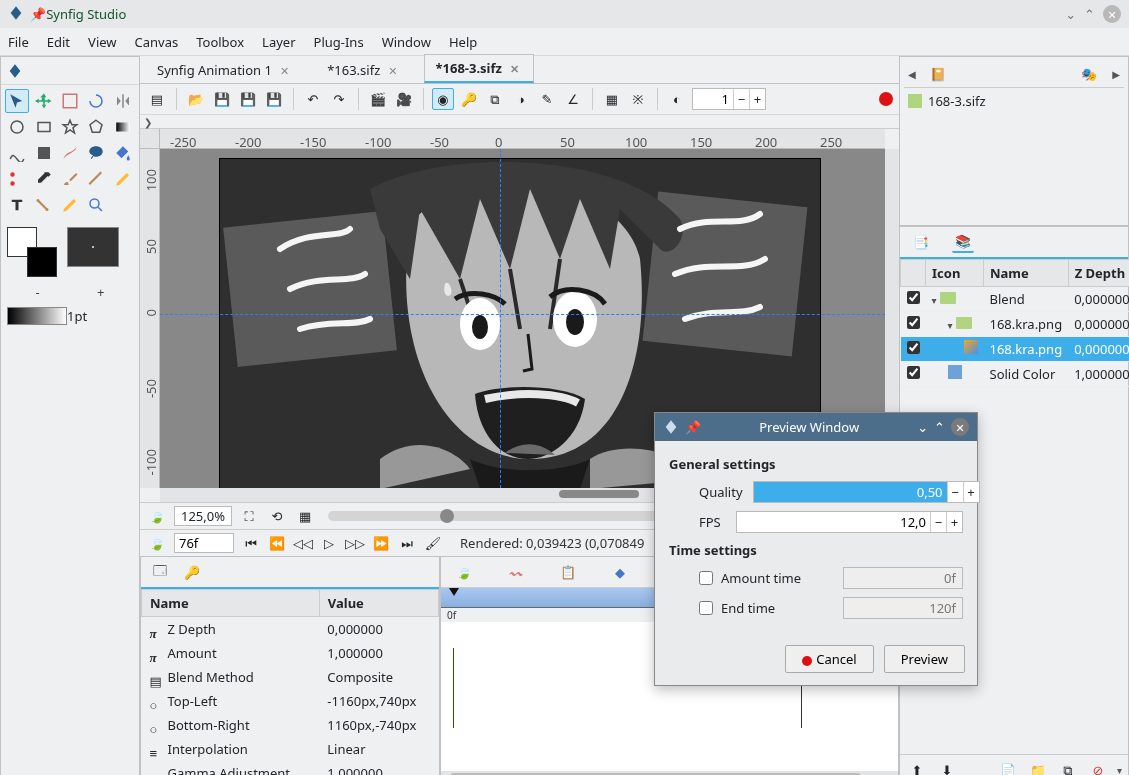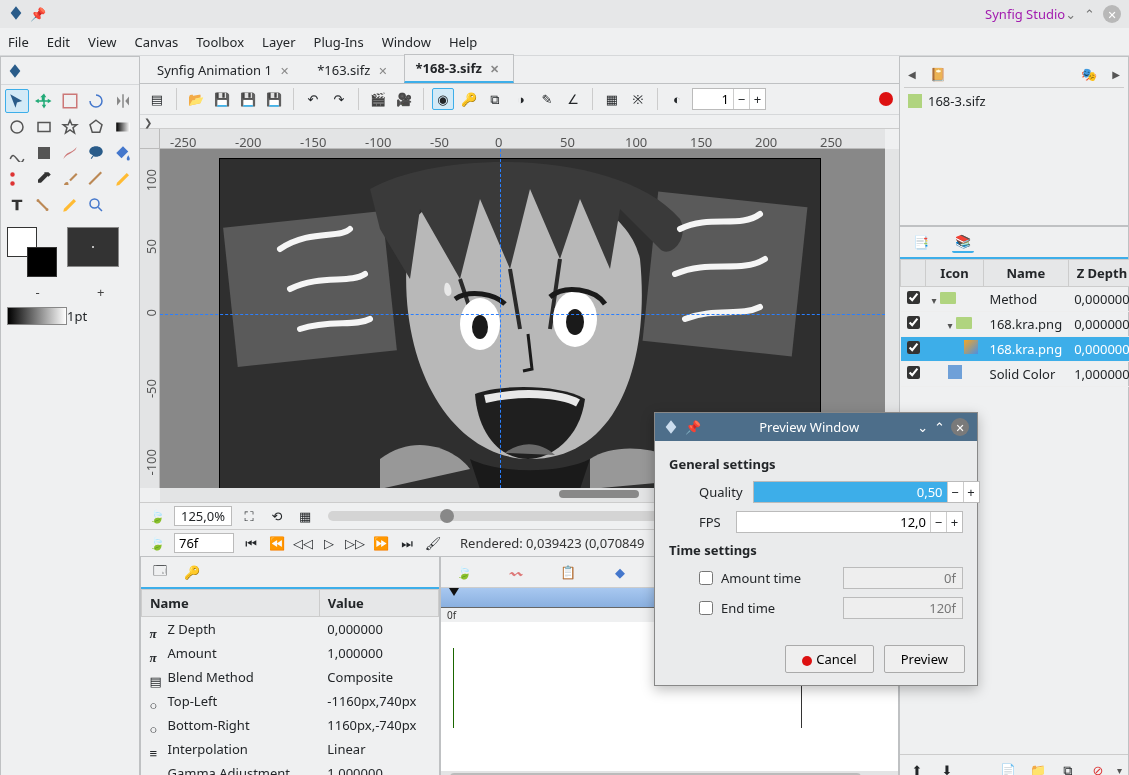--- a/index.html
+++ b/index.html
@@ -1,19 +1,19 @@
 <!DOCTYPE html>
 <html><head>
 <meta charset="utf-8">
 <style>
 * { box-sizing: border-box; margin: 0; padding: 0; font-family: "Noto Sans", "Segoe UI", sans-serif; font-size: 13px; }
 body { background: #eff0f1; width: 1129px; height: 775px; overflow: hidden; position: relative; color: #232629; }
 .titlebar { height: 28px; display: flex; align-items: center; padding: 0 8px; background: #e6e7e8; }
 .titlebar .left-icons { display: flex; gap: 6px; }
-.titlebar .title { flex: 1; text-align: right; color: #a21caf; }
+.titlebar .title { flex: 1; text-align: left; color: #14532d; }
 .titlebar .win-controls { display: flex; gap: 8px; align-items: center; color: #777; }
 .win-close { width: 18px; height: 18px; border-radius: 50%; background: #b8b8b8; color: #fff; display: flex; align-items: center; justify-content: center; font-size: 11px; }
 .menubar { height: 28px; display: flex; align-items: center; padding: 0 8px; gap: 18px; background: #eff0f1; border-bottom: 1px solid #d6d8da; }
 .menubar span { cursor: pointer; }
 .maingrid { display: grid; grid-template-columns: 140px 1fr 230px; grid-template-rows: 500px 1fr; height: calc(775px - 56px); }
 .panel { border: 1px solid #bfc1c3; background: #eff0f1; }
 
 
 .toolbox { grid-column: 1; grid-row: 1 / span 2; display: flex; flex-direction: column; }
 .tb-head { height: 28px; display:flex; align-items:center; padding:0 6px; gap:6px; border-bottom:1px solid #d6d8da;}
@@ -26,21 +26,21 @@
 .sw-a { position:absolute; top:0; left:0; width:30px; height:30px; border:1px solid #333; background:#fff;}
 .sw-b { position:absolute; bottom:0; right:0; width:30px; height:30px; border:1px solid #333; background:#000;}
 .sw-big { width:52px; height:40px; background:#333; border:1px solid #888; position:relative;}
 .sw-big .dot{position:absolute; top:18px; left:24px; width:2px;height:2px;background:#bbb;}
 .sw-row2{display:flex; justify-content:space-around; font-size:12px; color:#444; padding:0 6px;}
 .grad-row{ padding: 6px; display:flex; gap:0; align-items:center;}
 .grad{ width:60px; height:18px; background:linear-gradient(to right,#000,#fff); border:1px solid #888;}
 
 
 .center { grid-column:2; grid-row:1; display:flex; flex-direction:column; }
-.tabs { height:28px; display:flex; align-items:flex-end; padding:0 6px; border-bottom:1px solid #bfc1c3; gap:2px;}
+.tabs { height:28px; display:flex; align-items:flex-end; padding:0 6px; border-bottom:1px solid #bfc1c3; gap:12px;}
 .tab { padding:4px 14px 4px 10px; display:flex; gap:8px; align-items:center; border:1px solid transparent; border-bottom:none; cursor:pointer;}
 .tab.active{ border-color:#bfc1c3; background:#eff0f1; border-bottom:2px solid #3daee9; font-weight:bold;}
 .tab .x{ color:#888; font-size:11px;}
 .ctoolbar{ display:flex; align-items:center; gap:4px; padding:4px 6px; border-bottom:1px solid #d6d8da; flex-wrap:nowrap; overflow:hidden;}
 .ctoolbar .sep{ width:1px; height:22px; background:#ccc; margin:0 4px;}
 .ico{ width:22px; height:22px; display:flex; align-items:center; justify-content:center; cursor:pointer; border-radius:2px;}
 .ico.sel{ border:1px solid #3daee9; background:#d3eaf7;}
 .spin{ display:flex; border:1px solid #bbb; background:#fff; height:22px;}
 .spin input{ border:none; width:40px; padding:0 4px; text-align:right;}
 .spin .pm{ width:16px; display:flex; align-items:center; justify-content:center; border-left:1px solid #ccc; cursor:pointer;}
@@ -63,21 +63,21 @@
 .render-txt{ color:#333; margin-left:10px;}
 
 
 .rightcol{ grid-column:3; grid-row:1 / span 2; display:flex; flex-direction:column;}
 .rpanel-top{ border:1px solid #bfc1c3; padding:4px; flex:0 0 170px; background:#eff0f1;}
 .rpanel-top .nav{display:flex; align-items:center; gap:12px; padding:2px 4px; border-bottom:1px solid #ccc;}
 .rpanel-top .filerow{ display:flex; align-items:center; gap:6px; padding:4px;}
 .layers{ border:1px solid #bfc1c3; flex:1; display:flex; flex-direction:column;}
 .layers .hdr-icons{display:flex; gap:20px; padding:4px 10px; border-bottom:2px solid #3daee9; }
 .layers table{ width:100%; border-collapse:collapse; font-size:12px;}
-.layers th{ text-align:center; padding:4px 6px; background:#e6e7e8; border:1px solid #ccc; font-weight:bold;}
+.layers th{ text-align:left; padding:4px 6px; background:#e6e7e8; border:1px solid #ccc; font-weight:bold;}
 .layers td{ padding:3px 6px; border-bottom:1px solid #eee;}
 .layers tr.sel{ background:#3daee9; color:#fff;}
 .layers-footer{ padding:4px 6px; display:flex; gap:8px; align-items:center; border-top:1px solid #ccc;}
 
 
 .bottom{ grid-column:2; grid-row:2; display:grid; grid-template-columns: 300px 1fr;}
 .params{ border:1px solid #bfc1c3; display:flex; flex-direction:column;}
 .params .phead{ display:flex; gap:10px; padding:4px 8px; border-bottom:2px solid #3daee9;}
 .params table{ width:100%; border-collapse:collapse; font-size:12px;}
 .params th{ text-align:left; padding:4px 8px; border:1px solid #ccc; background:#e6e7e8;}
@@ -473,21 +473,21 @@
           <th style="width:26px"></th>
           <th>Icon</th>
           <th>Name</th>
           <th>Z Depth</th>
         </tr>
           </thead>
         <tbody id="layer-rows">
             <tr>
               <td><input type="checkbox" checked="" style=""></td>
     <td style="padding-left:6px"><span class="chev">▾</span> <span class="folder open"></span></td>
-    <td>Method</td>
+    <td>Blend</td>
     <td>0,000000</td>
             </tr>
             <tr>
               <td><input type="checkbox" checked="" style=""></td>
     <td style="padding-left:22px"><span class="chev">▾</span> <span class="folder open"></span></td>
     <td>168.kra.png</td>
     <td>0,000000</td>
             </tr>
             <tr class="sel">
               <td><input type="checkbox" checked="" style=""></td>

